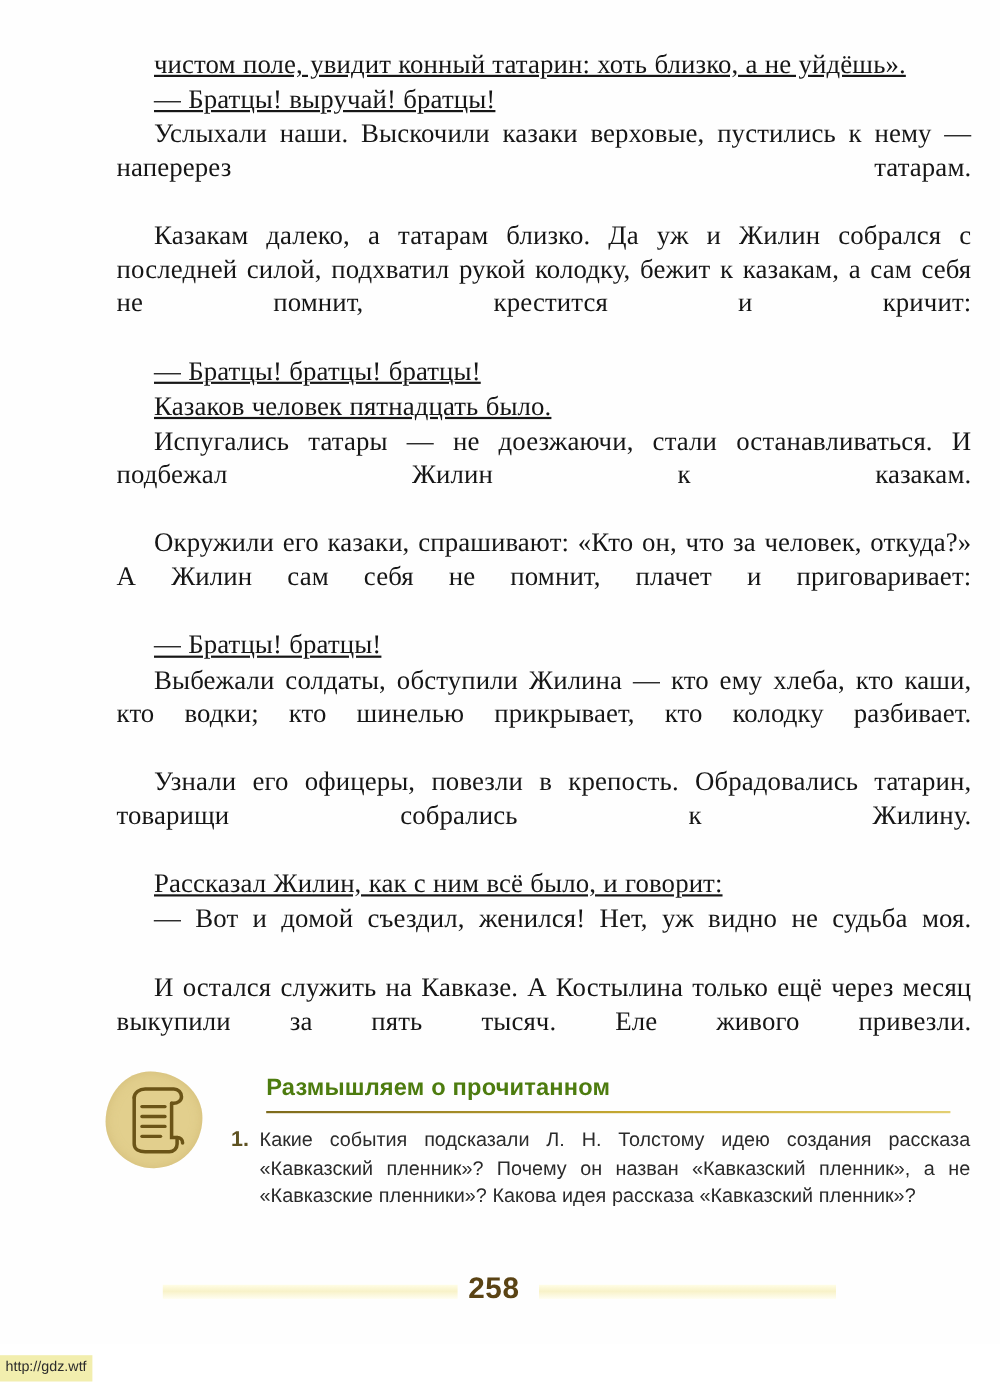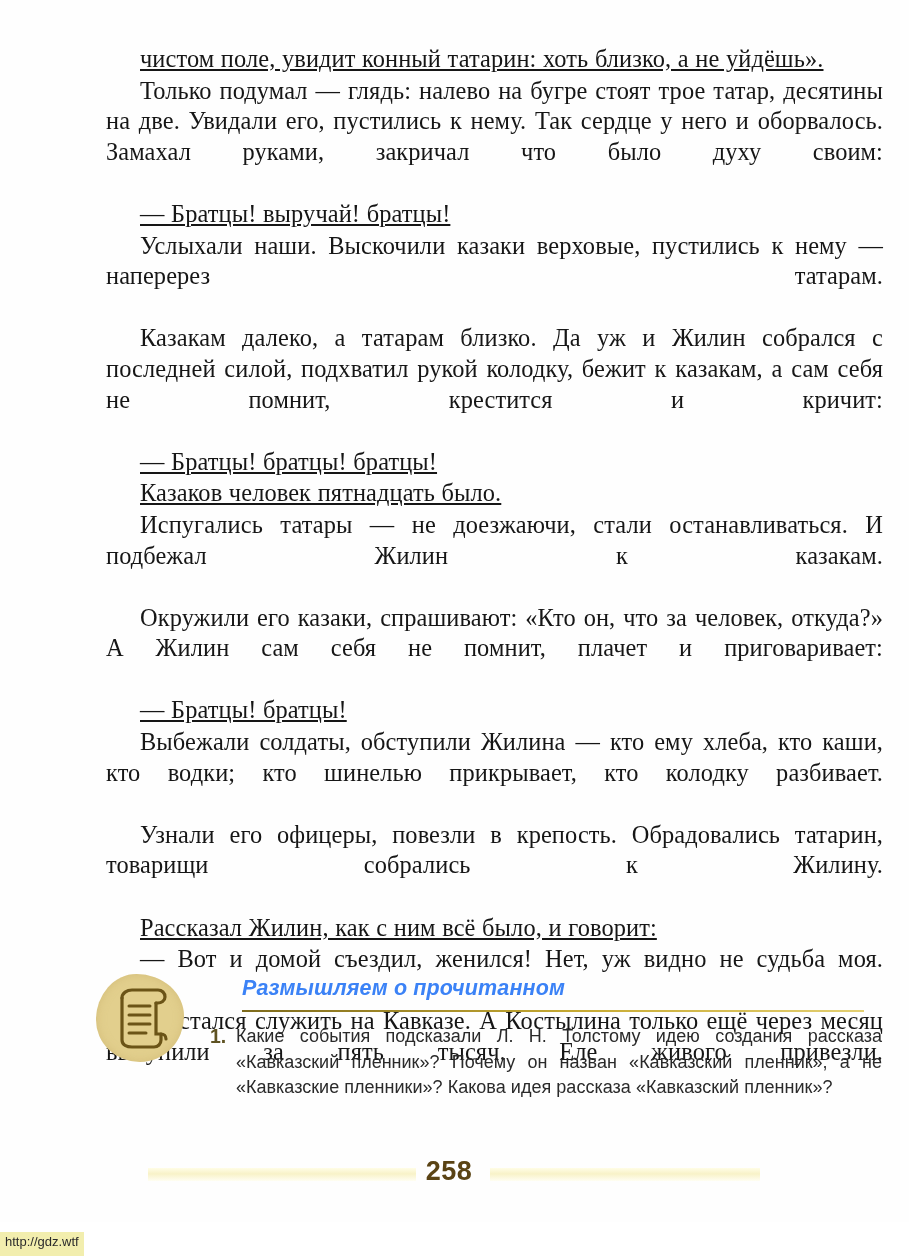--- a/index.html
+++ b/index.html
@@ -78,22 +78,21 @@
 
   #reflect-head {
     position: absolute;
     left: 148px;
     top: 8px;
     width: 640px;
     font-family: "Liberation Sans", "DejaVu Sans", sans-serif;
     font-weight: bold;
     font-size: 21.5px;
     letter-spacing: 0.15px;
-    color: #3b82f6;
-    font-style: italic;
+    color: #4d7c0f;
   }
   #reflect-rule {
     position: absolute;
     left: 148px;
     top: 42px;
     width: 622px;
     height: 2px;
     background: linear-gradient(90deg, #7d6a1c 0%, #c8ab33 55%, #e3cf72 100%);
   }
 
@@ -177,21 +176,20 @@
     background: #ffffff;
   }
 </style>
 </head>
 <body>
 
 <div id="page-scan">
 
   <div id="prose">
     <p class="para nojust">чистом поле, увидит конный татарин: хоть близко, а не уйдёшь».</p>
-    <p class="para">Только подумал — глядь: налево на бугре стоят трое татар, десятины на две. Увидали его, пустились к нему. Так сердце у него и оборвалось. Замахал руками, закричал что было духу своим:</p>
     <p class="para nojust dialog">— Братцы! выручай! братцы!</p>
     <p class="para">Услыхали наши. Выскочили казаки верховые, пустились к нему — наперерез татарам.</p>
     <p class="para">Казакам далеко, а татарам близко. Да уж и Жилин собрался с последней силой, подхватил рукой колодку, бежит к казакам, а сам себя не помнит, крестится и кричит:</p>
     <p class="para nojust dialog">— Братцы! братцы! братцы!</p>
     <p class="para nojust">Казаков человек пятнадцать было.</p>
     <p class="para">Испугались татары — не доезжаючи, стали останавливаться. И подбежал Жилин к казакам.</p>
     <p class="para">Окружили его казаки, спрашивают: «Кто он, что за человек, откуда?» А Жилин сам себя не помнит, плачет и приговаривает:</p>
     <p class="para nojust dialog">— Братцы! братцы!</p>
     <p class="para">Выбежали солдаты, обступили Жилина — кто ему хлеба, кто каши, кто водки; кто шинелью прикрывает, кто колодку разбивает.</p>
     <p class="para">Узнали его офицеры, повезли в крепость. Обрадовались татарин, товарищи собрались к Жилину.</p>

